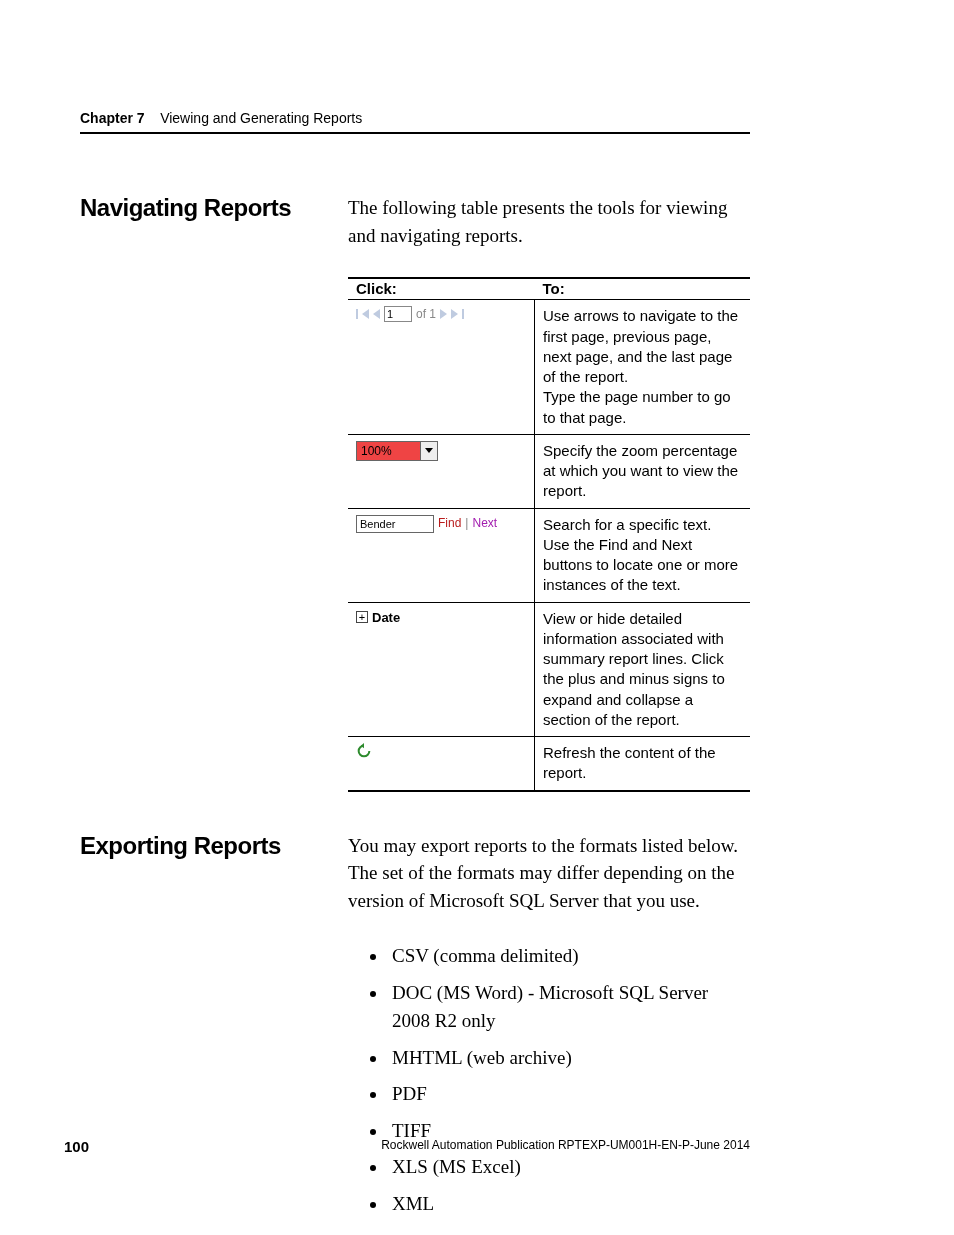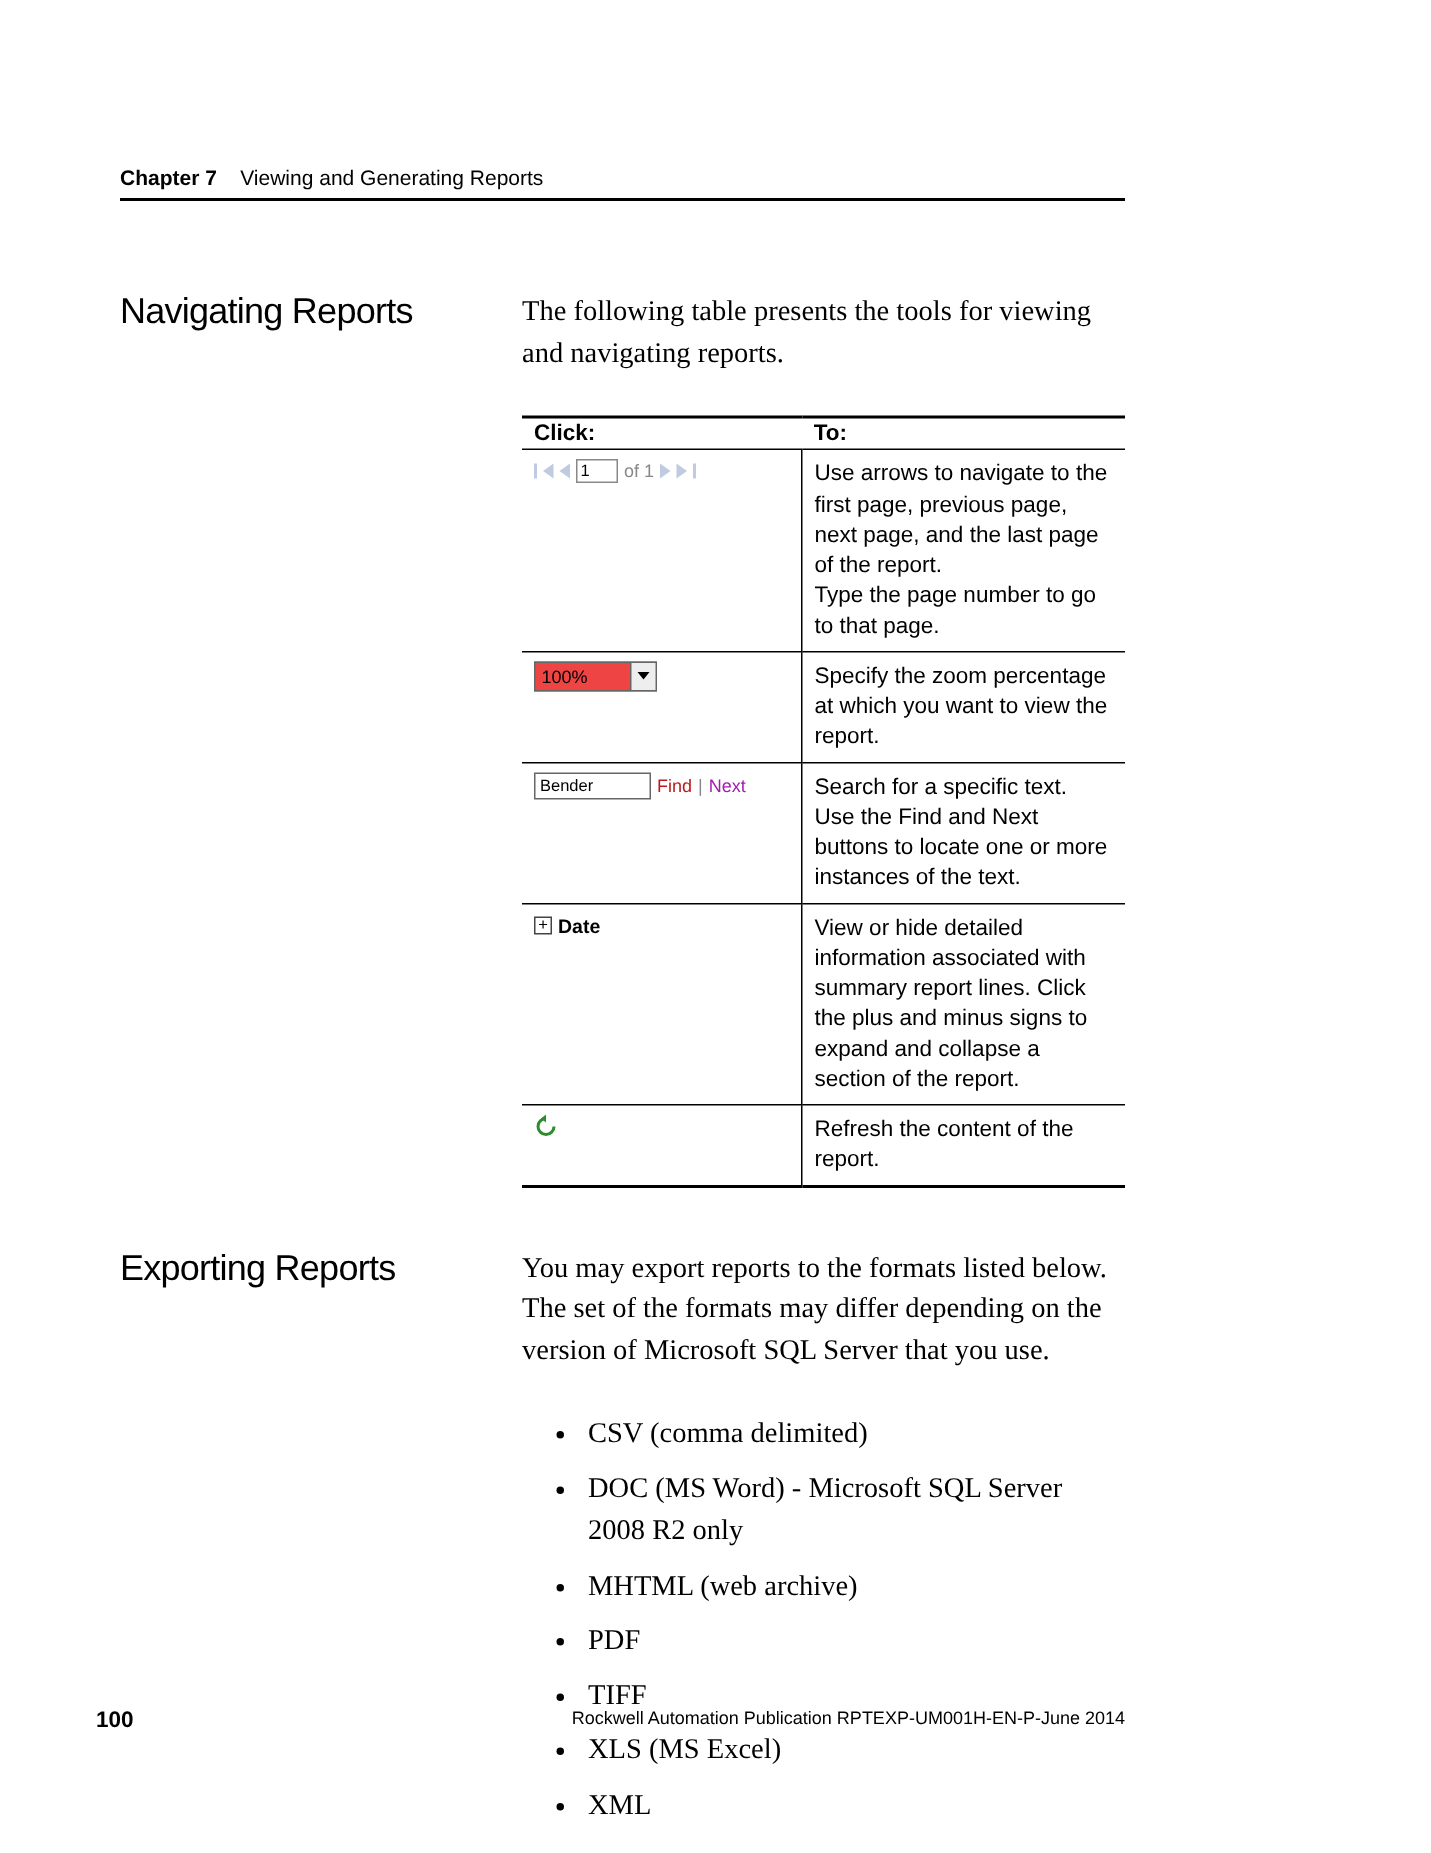--- a/index.html
+++ b/index.html
@@ -42,21 +42,21 @@
   .section {
     position: relative;
     margin-top: 32px;
   }
   .section .heading {
     position: absolute;
     left: -268px;
     top: 0;
     width: 250px;
     font-family: "Helvetica Neue", Arial, sans-serif;
-    font-weight: 400;
+    font-weight: 700;
     font-size: 24px;
     letter-spacing: -0.5px;
   }
   
   table.tools {
     width: 100%;
     border-collapse: collapse;
     font-family: "Helvetica Neue", Arial, sans-serif;
     font-size: 15px;
     line-height: 1.35;
@@ -141,21 +141,20 @@
     justify-content: center;
   }
   .zoom-widget .dd .tri {
     width: 0; height: 0;
     border-left: 4px solid transparent;
     border-right: 4px solid transparent;
     border-top: 5px solid #000;
   }
   .search-widget {
     display: flex;
-    align-items: center;
     gap: 4px;
     font-family: Tahoma, Arial, sans-serif;
     font-size: 12px;
   }
   .search-widget input {
     width: 70px;
     height: 16px;
     border: 1px solid #666;
     font-size: 11px;
     padding: 0 3px;

